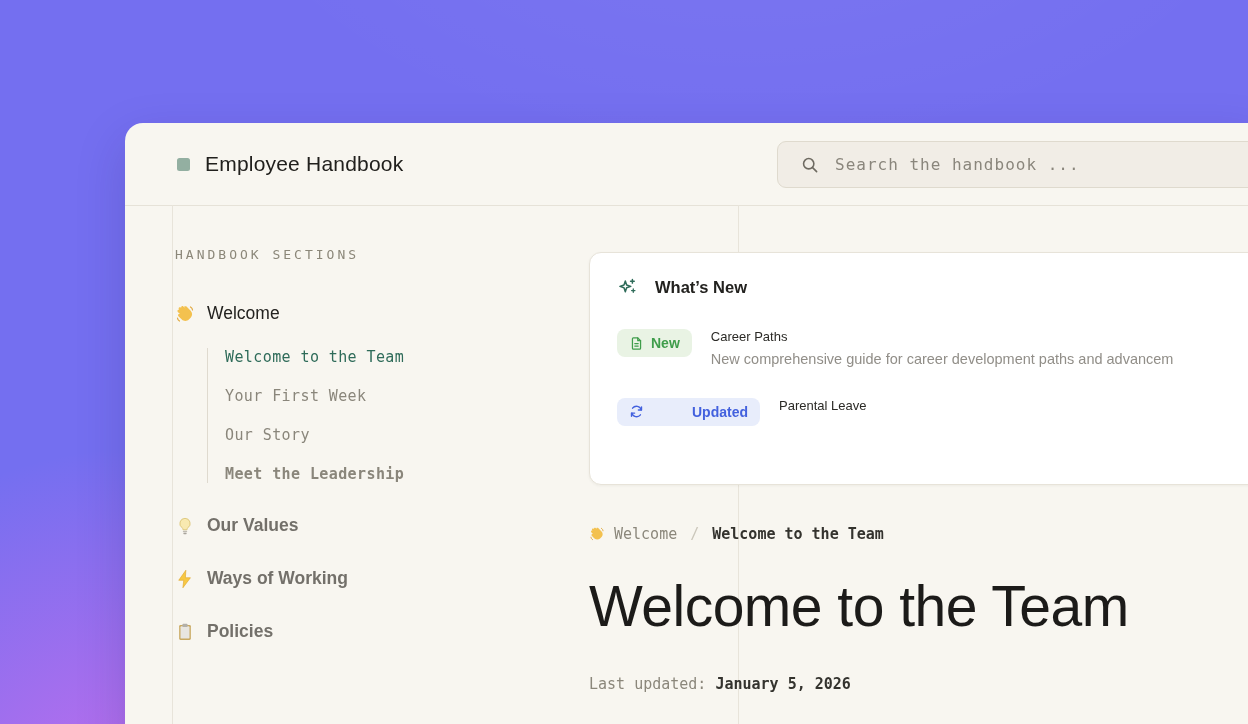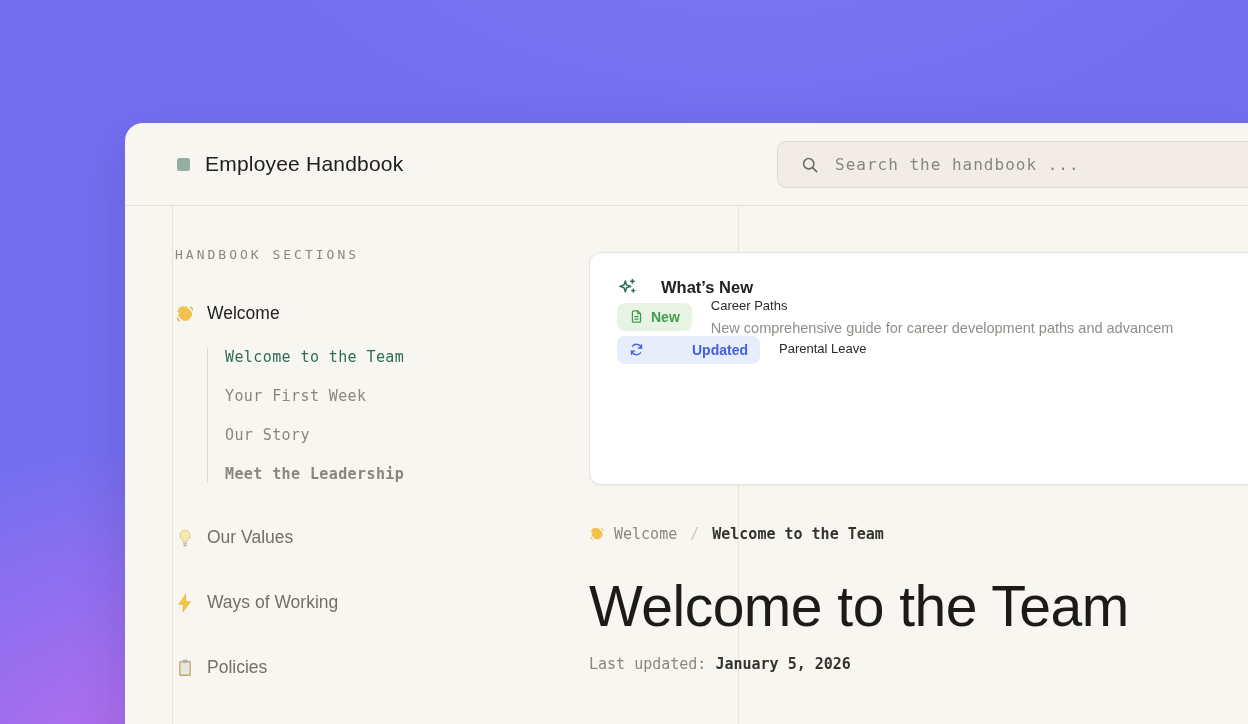--- a/index.html
+++ b/index.html
@@ -4,21 +4,21 @@
 <style>
   html,body{margin:0;padding:0;}
   body{
     width:1248px;height:724px;overflow:hidden;position:relative;
     font-family:"Liberation Sans",sans-serif;
     background-color:#746FF0;
     background-image:
       radial-gradient(620px 620px at 11% 115%, rgba(206,110,236,.9), rgba(206,110,236,0) 62%),
       radial-gradient(900px 500px at 60% -20%, rgba(255,255,255,.06), rgba(255,255,255,0) 60%);
   }
-  .mono{font-family:"DejaVu Sans Mono","Liberation Mono",monospace;}
+  .mono{font-family:"DejaVu Sans Mono","Liberation Mono",monospace;margin-top:20px;}
 
   
   .app-card{
     position:absolute;left:125px;top:123px;width:1140px;height:640px;
     background:#F8F6F0;border-radius:18px;
     box-shadow:0 18px 50px rgba(40,30,90,.18);
   }
 
   
   .app-header{
@@ -50,21 +50,21 @@
   
   .sidebar{position:absolute;left:50px;top:0;width:370px;}
   .side-label{
     margin-top:42px;font-size:13px;letter-spacing:3px;color:#8B8779;
   }
   .nav-item{
     display:flex;align-items:center;gap:12px;
     font-size:17.5px;color:#73706A;cursor:pointer;
   }
   .nav-item.first{margin-top:41px;}
-  .nav-item.spaced{margin-top:44px;}
+  .nav-item.spaced{margin-top:32px;font-weight:bold;}
   .nav-item.active{color:#23221F;}
   .nav-icon{width:20px;height:20px;display:inline-flex;}
   .subnav{
     margin:24px 0 30px 32px;padding-left:17px;border-left:1px solid #DFDACF;
     list-style:none;
   }
   .subnav li{
     font-family:"DejaVu Sans Mono","Liberation Mono",monospace;
     font-size:15px;letter-spacing:.4px;color:#8A867B;
     margin-bottom:21px;cursor:pointer;
@@ -74,23 +74,23 @@
 
   
   .main-col{position:absolute;left:464px;top:0;right:0;}
 
   .wn-card{
     margin-top:47px;width:100%;height:233px;box-sizing:border-box;
     background:#FFFFFF;border:1px solid #E7E3D9;border-radius:12px;
     box-shadow:0 1px 3px rgba(40,32,12,.05);
     padding:24px 27px;position:relative;z-index:2;
   }
-  .wn-header{display:flex;align-items:center;gap:23px;}
+  .wn-header{display:flex;align-items:center;gap:17px;}
   .wn-title{font-size:16.5px;font-weight:700;color:#23221F;}
-  .wn-item{display:flex;align-items:center;gap:19px;cursor:pointer;}
+  .wn-item{margin-top:31px;display:flex;align-items:flex-start;gap:19px;cursor:pointer;}
   .badge{
     display:inline-flex;align-items:center;gap:7px;height:28px;padding:0 12px;
     border-radius:8px;font-size:14px;font-weight:600;white-space:nowrap;flex:0 0 auto;
   }
   .badge-new{background:#E9F3E4;color:#3F9D4B;}
   .badge-updated{background:#E8EDFB;color:#4361DE;gap:48px;}
   .wn-body{min-width:0;}
   .wn-item-title{font-size:13px;font-weight:500;color:#2B2A26;line-height:1.3;}
   .wn-item-desc{margin-top:5px;font-size:14.5px;color:#918E88;white-space:nowrap;}
 

